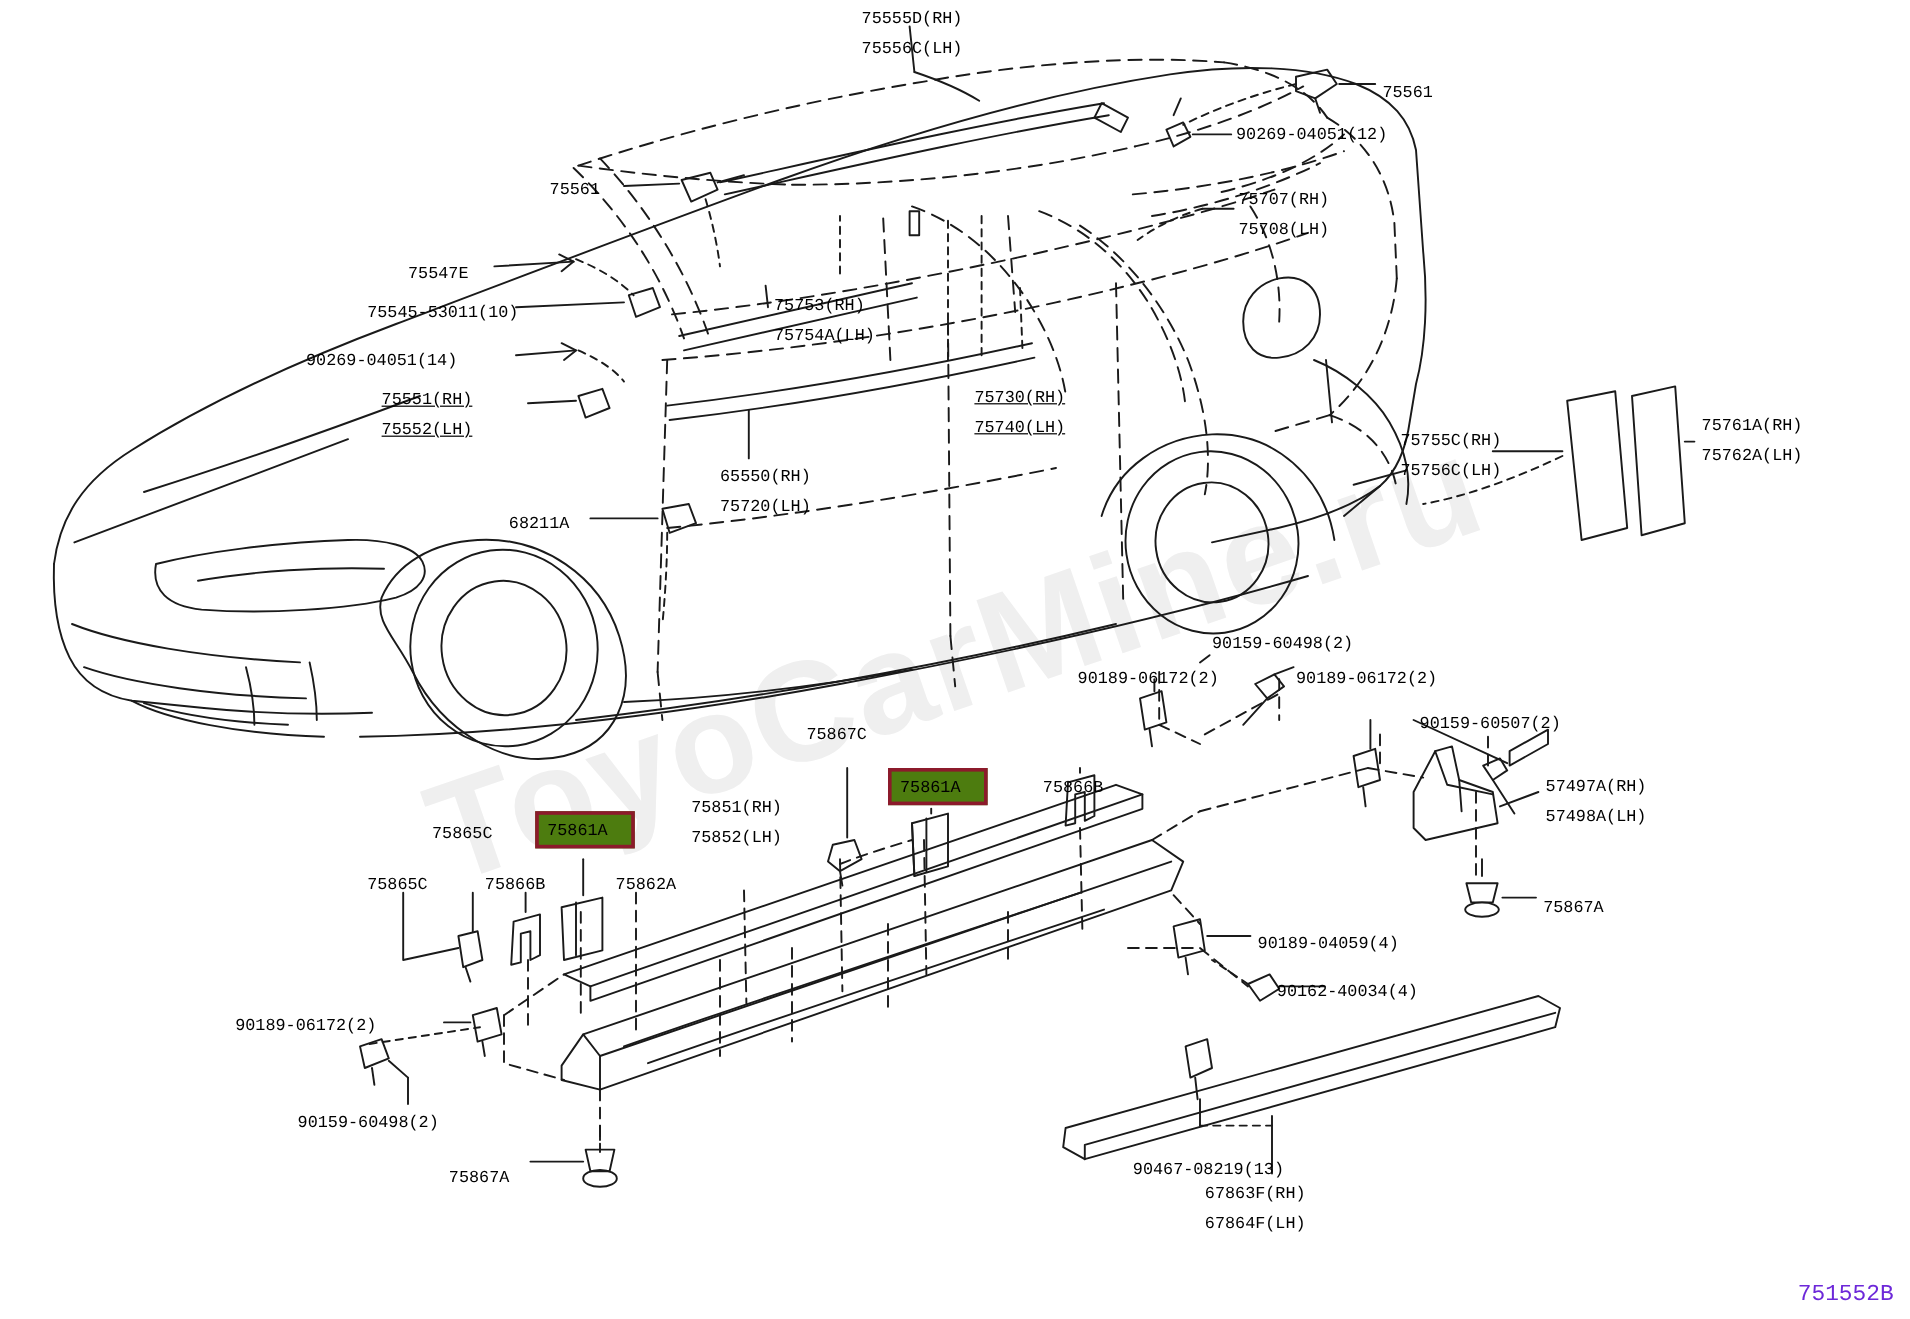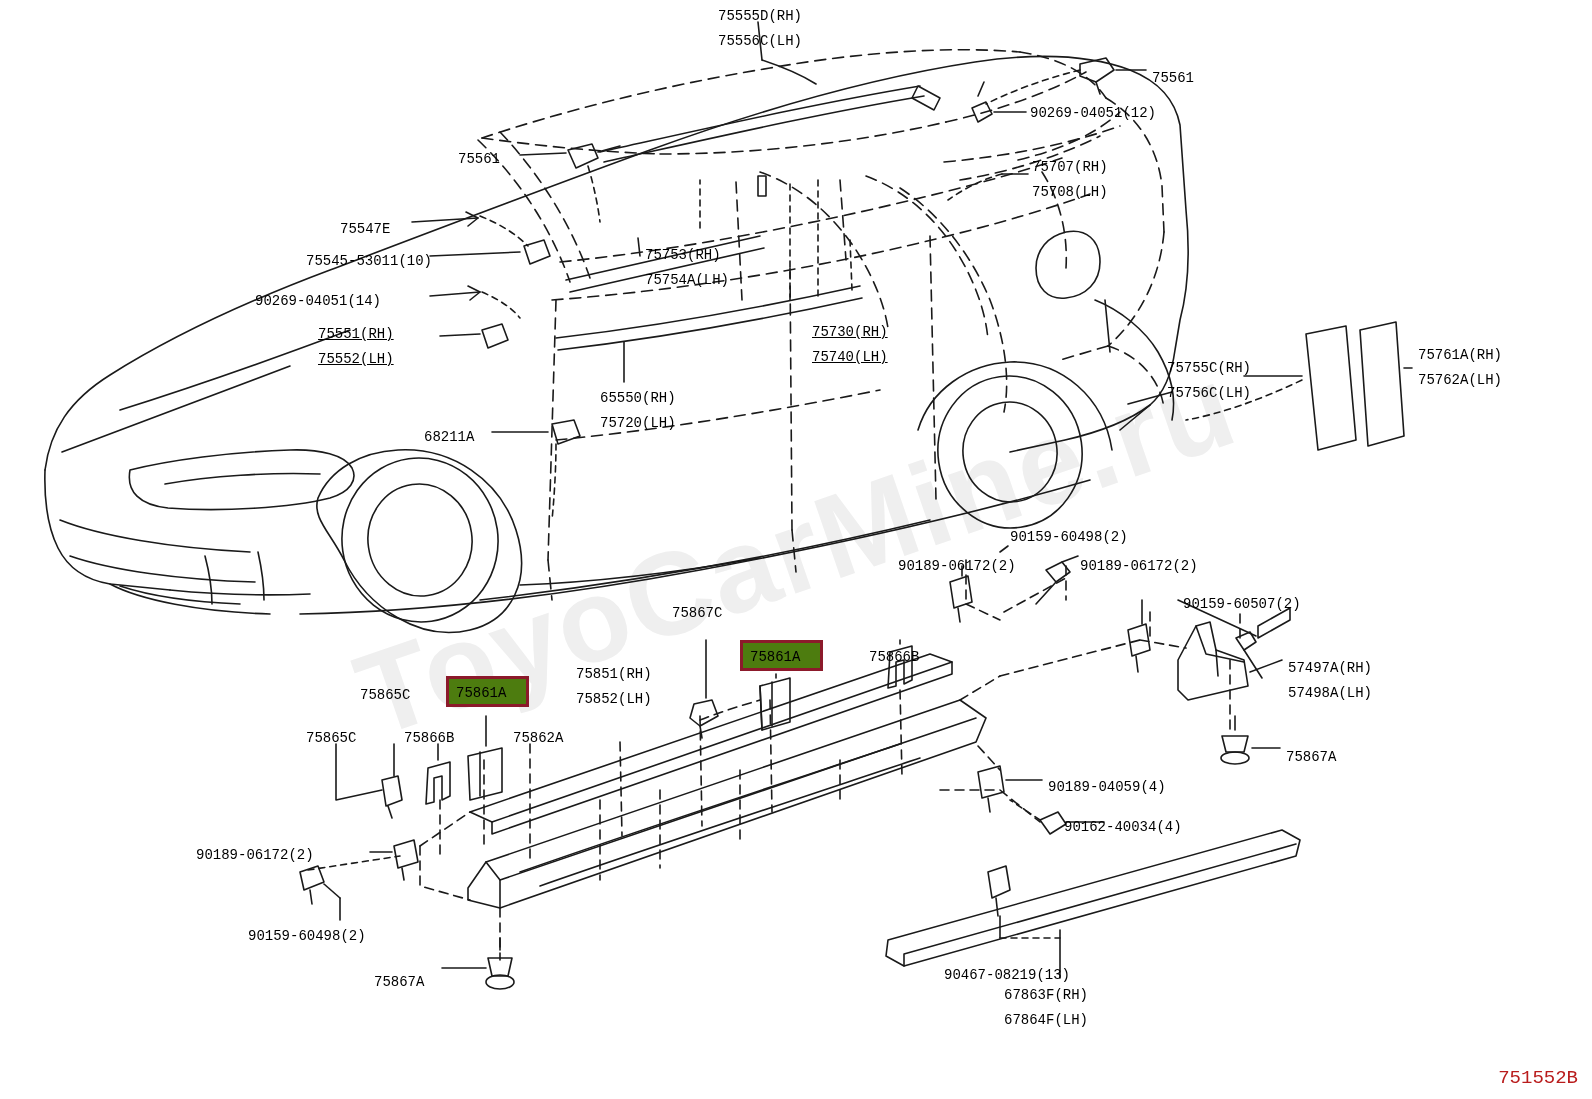--- a/index.html
+++ b/index.html
@@ -54,21 +54,21 @@
     position: static;
     display: block;
     padding: 2px 7px 4px 7px;
   }
   .code {
     position: absolute;
     right: 14px;
     bottom: 10px;
     font-size: 19px;
     font-family: "Liberation Mono", "DejaVu Sans Mono", monospace;
-    color: #b91c1c;
+    color: #6d28d9;
   }
 </style>
 </head>
 <body>
 
 <div id="stage">
 
   <div class="wm">ToyoCarMine.ru</div>
 
   <svg class="art" viewBox="0 0 1592 1099" xmlns="http://www.w3.org/2000/svg">
@@ -370,21 +370,21 @@
 75762A(LH)</div>
   <div class="lbl" style="left:600px; top:386px;">65550(RH)
 75720(LH)</div>
   <div class="lbl" style="left:424px; top:425px;">68211A</div>
   <div class="lbl" style="left:1010px; top:525px;">90159-60498(2)</div>
   <div class="lbl" style="left:898px; top:554px;">90189-06172(2)</div>
   <div class="lbl" style="left:1080px; top:554px;">90189-06172(2)</div>
   <div class="lbl" style="left:1183px; top:592px;">90159-60507(2)</div>
   <div class="lbl" style="left:672px; top:601px;">75867C</div>
   <div class="lbl" style="left:869px; top:645px;">75866B</div>
-  <div class="lbl" style="left:1288px; top:644px;margin-top:12px;">57497A(RH)
+  <div class="lbl" style="left:1288px; top:644px;">57497A(RH)
 57498A(LH)</div>
   <div class="lbl" style="left:576px; top:662px;">75851(RH)
 75852(LH)</div>
   <div class="lbl" style="left:360px; top:683px;">75865C</div>
   <div class="lbl" style="left:306px; top:726px;">75865C</div>
   <div class="lbl" style="left:404px; top:726px;">75866B</div>
   <div class="lbl" style="left:513px; top:726px;">75862A</div>
   <div class="lbl" style="left:1286px; top:745px;">75867A</div>
   <div class="lbl" style="left:1048px; top:775px;">90189-04059(4)</div>
   <div class="lbl" style="left:1064px; top:815px;">90162-40034(4)</div>

